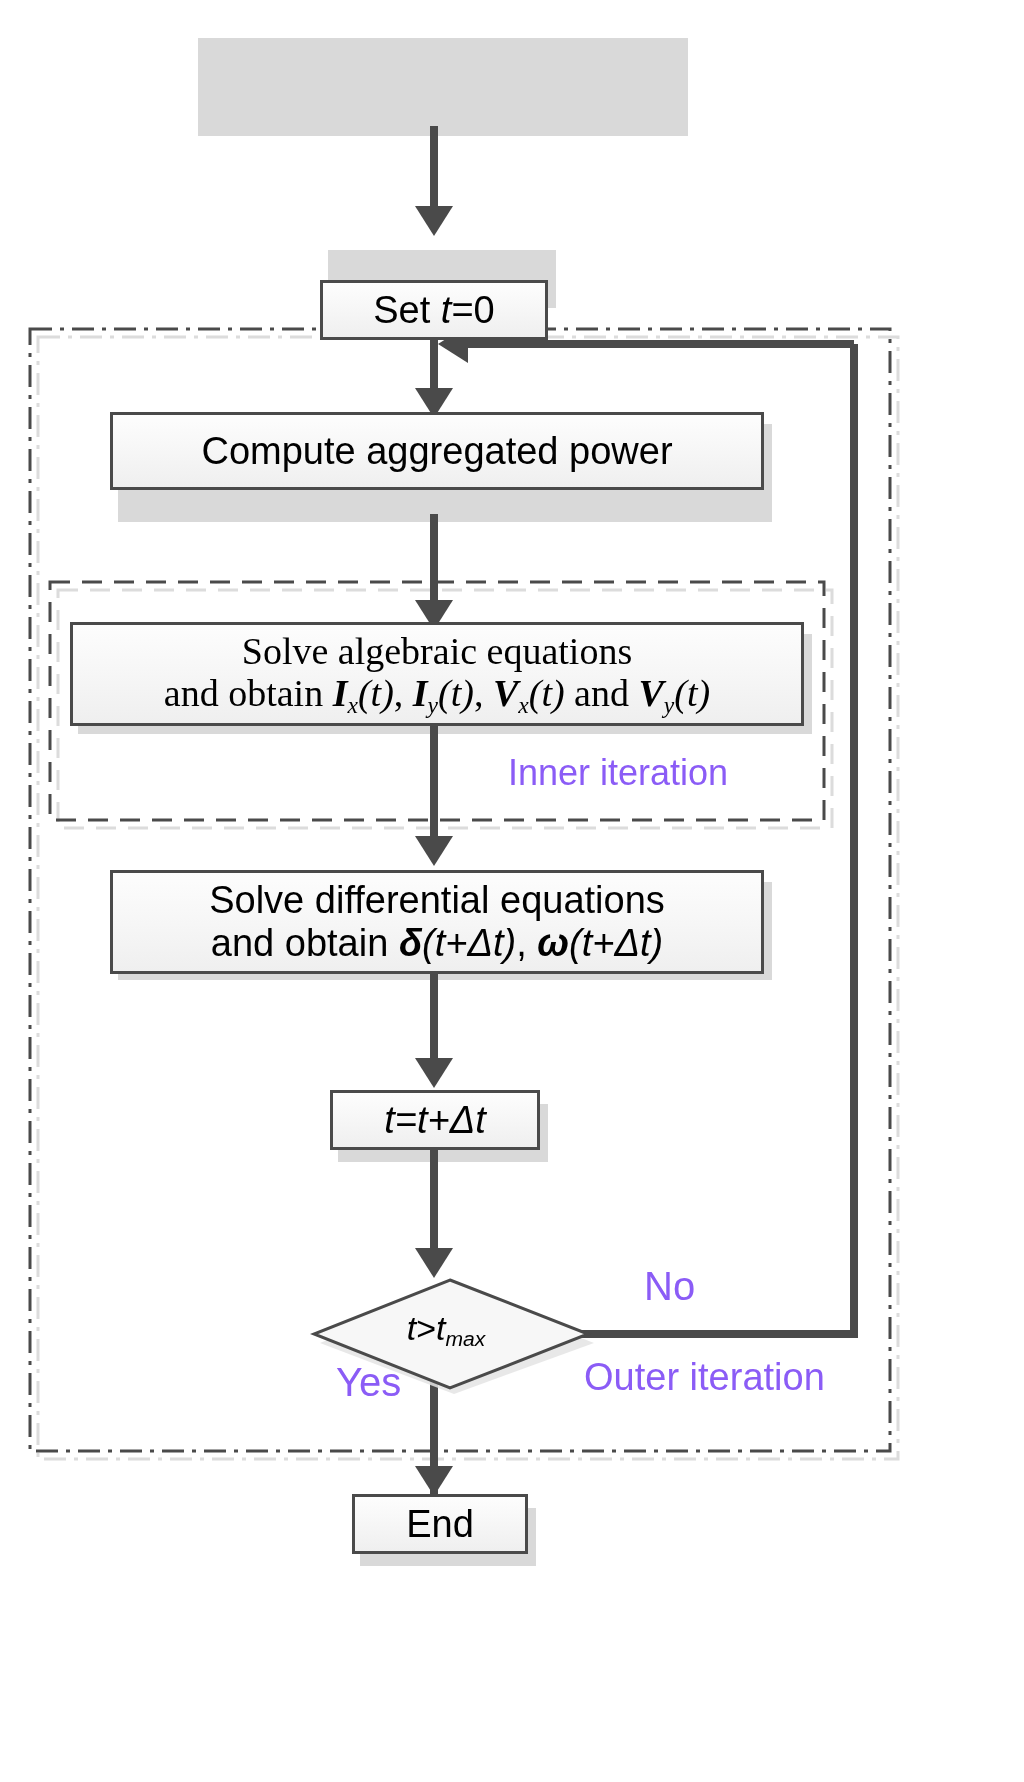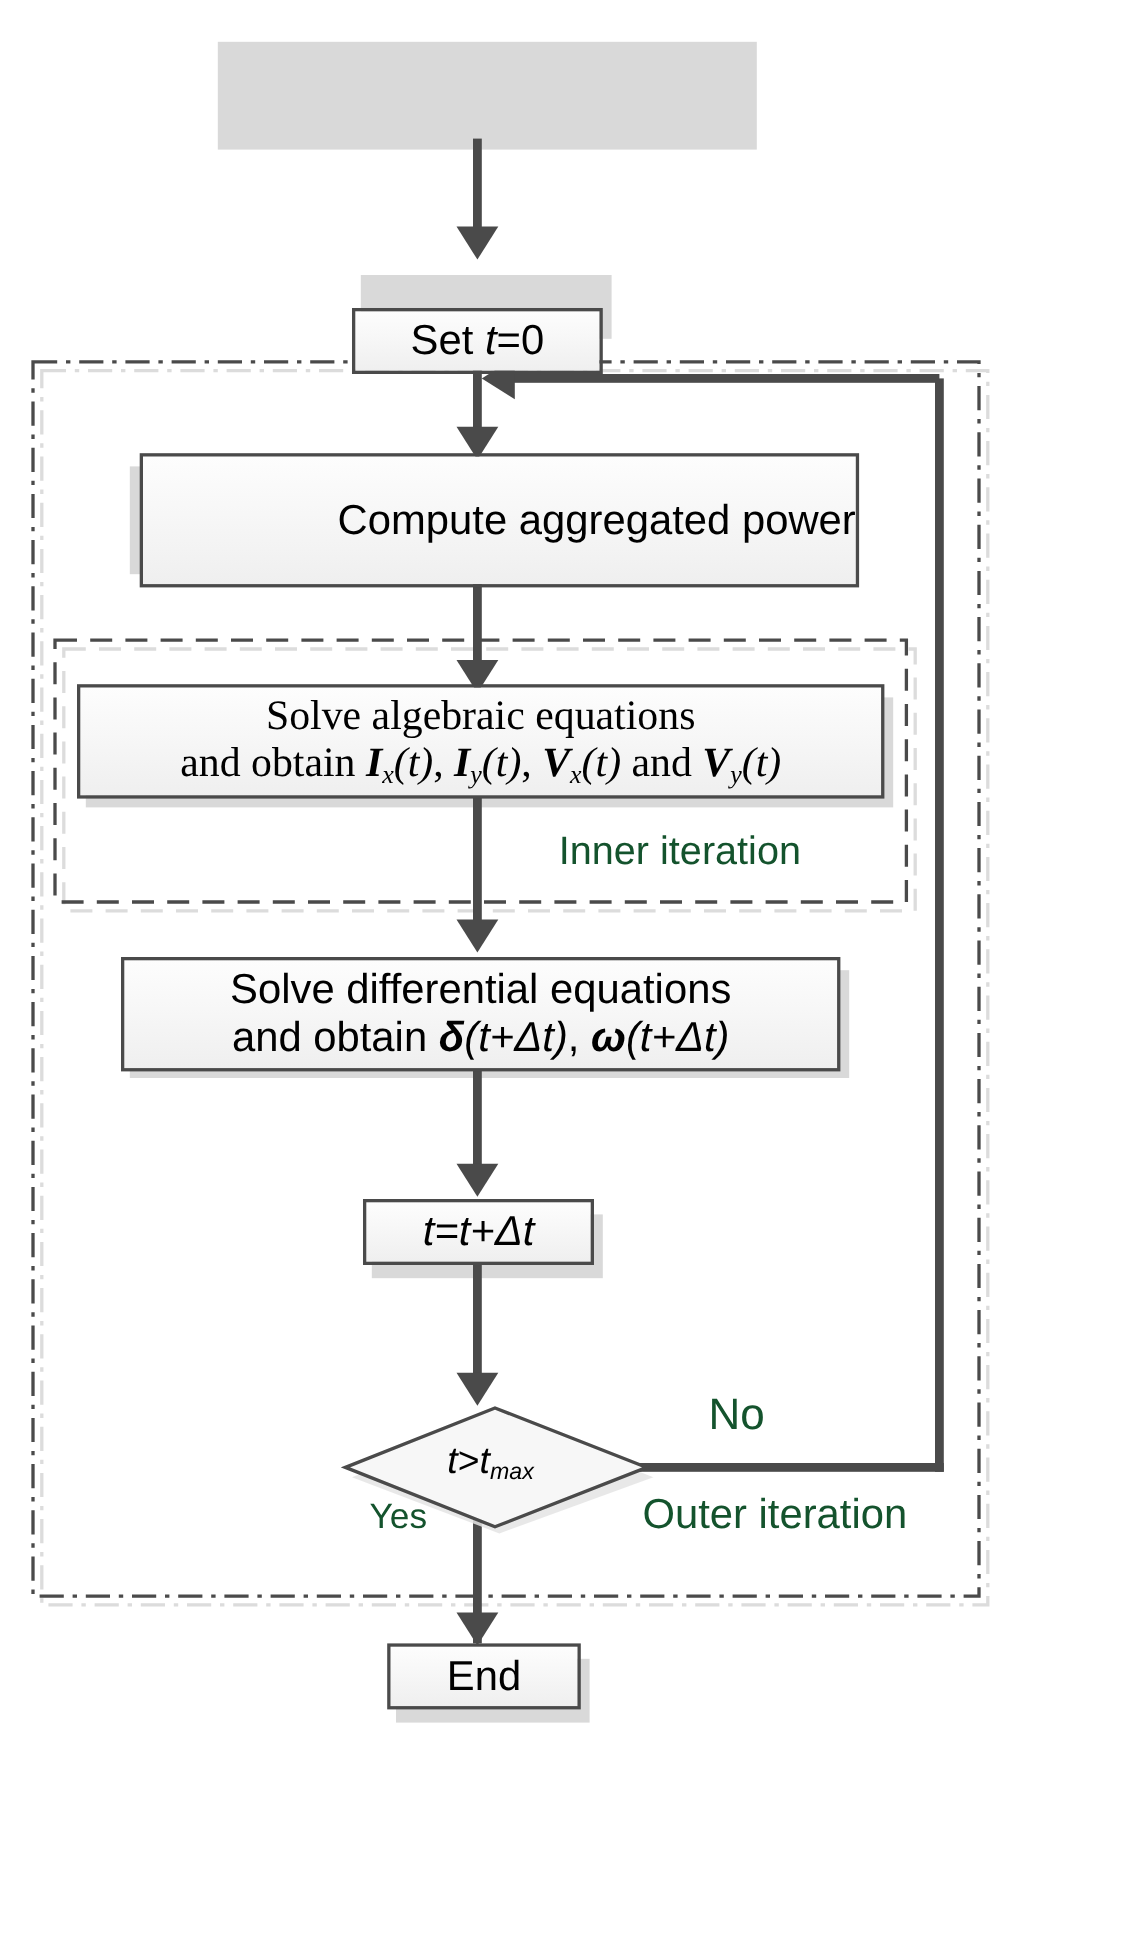--- a/index.html
+++ b/index.html
@@ -90,21 +90,21 @@
     top: 50%;
     transform: translateY(-50%);
     font-size: 34px;
     z-index: 6;
     color: #000;
   }
 
   
   .flabel {
     position: absolute;
-    color: #14532d;
+    color: #8b5cf6;
     white-space: nowrap;
     z-index: 6;
   }
 
   .it { font-style: italic; }
   .bi { font-weight: bold; font-style: italic; }
   sub {
     font-size: 0.62em;
     vertical-align: -0.28em;
     font-style: italic;
@@ -138,21 +138,21 @@
       <span>Set </span><span class="it">t</span><span>=0</span>
     </div>
   </div>
 
   <div class="vline" style="left:430px; top:294px; height:104px;"></div>
   <div class="arrow-down" style="left:415px; top:388px;"></div>
 
   <div class="arrow-left" style="left:438px; top:325px;"></div>
 
   <div class="pshadow" style="left:118px; top:424px; width:654px; height:98px;"></div>
-  <div class="pbox" style="left:127px; top:412px; width:654px; height:122px; font-size:38px;justify-content:flex-end;">
+  <div class="pbox" style="left:110px; top:412px; width:654px; height:78px; font-size:38px;">
     <div>
       <div>Compute aggregated power</div>
     </div>
   </div>
 
   <div class="vline" style="left:430px; top:514px; height:100px;"></div>
   <div class="arrow-down" style="left:415px; top:600px;"></div>
 
   <div class="pshadow" style="left:78px; top:634px; width:734px; height:100px;"></div>
   <div class="pbox" style="left:70px; top:622px; width:734px; height:104px; font-size:38px;font-family:Liberation Serif, serif;">
@@ -204,21 +204,21 @@
 
   <div class="hline" style="left:570px; top:1330px; width:288px;"></div>
   <div class="vline" style="left:850px; top:344px; height:994px;"></div>
   <div class="hline" style="left:462px; top:340px; width:392px;"></div>
 
   <div class="flabel" style="left:644px; top:1264px; font-size:40px;">No</div>
 
   <div class="vline" style="left:430px; top:1378px; height:116px;"></div>
   <div class="arrow-down" style="left:415px; top:1466px;"></div>
 
-  <div class="flabel" style="left:336px; top:1360px; font-size:32px;">Yes</div>
+  <div class="flabel" style="left:336px; top:1360px; font-size:40px;">Yes</div>
 
   <div class="flabel" style="left:584px; top:1356px; font-size:38px;">Outer iteration</div>
 
   <div class="pshadow" style="left:360px; top:1508px; width:176px; height:58px;"></div>
   <div class="pbox" style="left:352px; top:1494px; width:176px; height:60px; font-size:38px;">
     <div>End</div>
   </div>
 
 </div>
 

